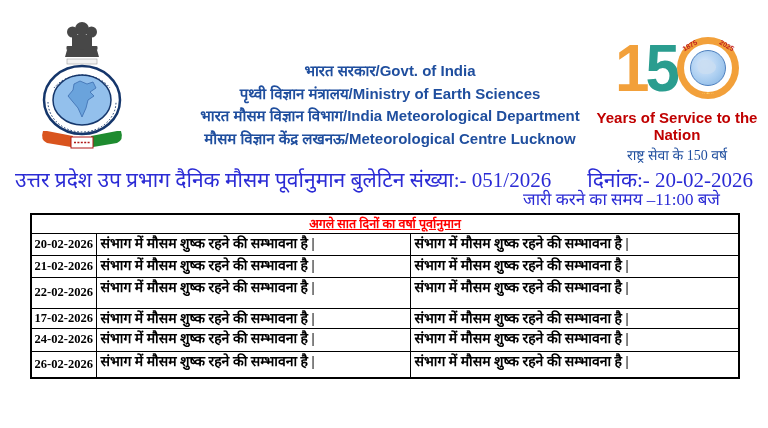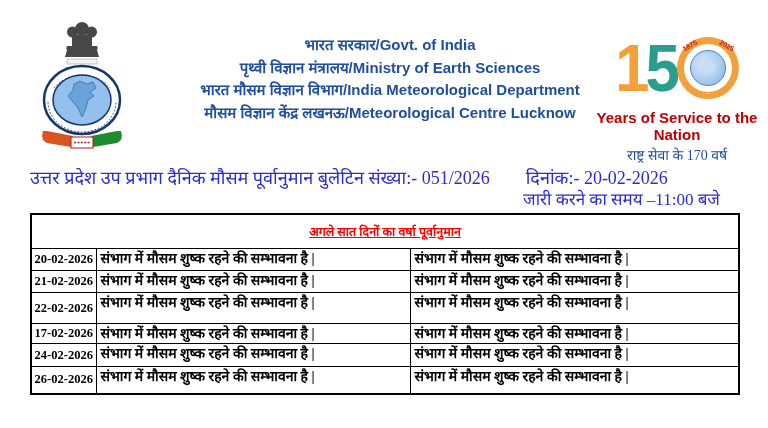--- a/index.html
+++ b/index.html
@@ -10,21 +10,21 @@
     position: relative;
     overflow: hidden;
   }
   .page { position: relative; width: 768px; height: 428px; background: #fff; }
 
   
   .imd-logo { position: absolute; left: 40px; top: 10px; width: 84px; height: 148px; }
 
   
   .org-block {
-    position: absolute; left: 140px; top: 34px; width: 500px;
+    position: absolute; left: 140px; top: 60px; width: 500px;
     text-align: center;
     color: #1f4e9e;
     font-family: "Liberation Sans", sans-serif;
     font-weight: bold;
     font-size: 15px;
     line-height: 22.5px;
   }
 
   
   .logo150 { position: absolute; right: 6px; top: 32px; width: 170px; text-align: center; }
@@ -63,39 +63,39 @@
   }
   .logo150-cap-en {
     margin-top: 5px; color: #c00000;
     font-family: "Liberation Sans", sans-serif; font-weight: bold; font-size: 15px;
   }
   .logo150-cap-hi { margin-top: 2px; color: #1f4e9e; font-size: 14px; }
 
   
   .bulletin-line1 {
     position: absolute; top: 165px; left: 30px; width: 708px;
-    display: flex; justify-content: flex-start; gap: 36px;
-    color: #2b2bd5; font-size: 18px; white-space: nowrap;
+    display: flex; justify-content: center; gap: 36px;
+    color: #2b2bd5; font-size: 21px; white-space: nowrap;
   }
   .bulletin-line2 {
     position: absolute; top: 187px; right: 48px;
     color: #2b2bd5; font-size: 17px; white-space: nowrap;
   }
 
   
   .forecast-table {
     position: absolute; left: 30px; top: 213px; width: 708px;
     border-collapse: collapse; table-layout: fixed;
     border: 2px solid #000;
   }
   .forecast-table td, .forecast-table th { border: 1px solid #000; overflow: hidden; }
   .caption-cell {
     height: 19px; text-align: center; color: #ff0000;
     font-size: 12.5px; font-weight: bold; text-decoration: underline;
-    padding: 8px;
+    padding: 0;
   }
   .head-row th {
     height: 22px; text-align: center; color: #000;
     font-size: 15.5px; font-weight: bold; padding: 0;
   }
   .date-cell {
     text-align: center; vertical-align: middle;
     font-weight: bold; font-size: 12.5px; padding: 0 1px;
     font-family: "Liberation Serif", serif;
   }
@@ -153,21 +153,21 @@
       <span class="digit digit-5">5</span>
       <span class="zero-circle">
         <span class="zero-white"></span>
         <span class="zero-globe"></span>
         <span class="zero-year year-left">1875</span>
         <span class="zero-year year-right">2025</span>
         <span class="zero-band">···•···</span>
       </span>
     </div>
     <div class="logo150-cap-en">Years of Service to the Nation</div>
-    <div class="logo150-cap-hi">राष्ट्र सेवा के 170 वर्ष</div>
+    <div class="logo150-cap-hi">राष्ट्र सेवा के 150 वर्ष</div>
   </div>
 
   <div class="bulletin-line1">
     <span>उत्तर प्रदेश उप प्रभाग दैनिक मौसम पूर्वानुमान बुलेटिन संख्या:- 051/2026</span>
     <span>दिनांक:- 20-02-2026</span>
   </div>
   <div class="bulletin-line2">जारी करने का समय –11:00  बजे</div>
 
   <table class="forecast-table">
     <colgroup>

